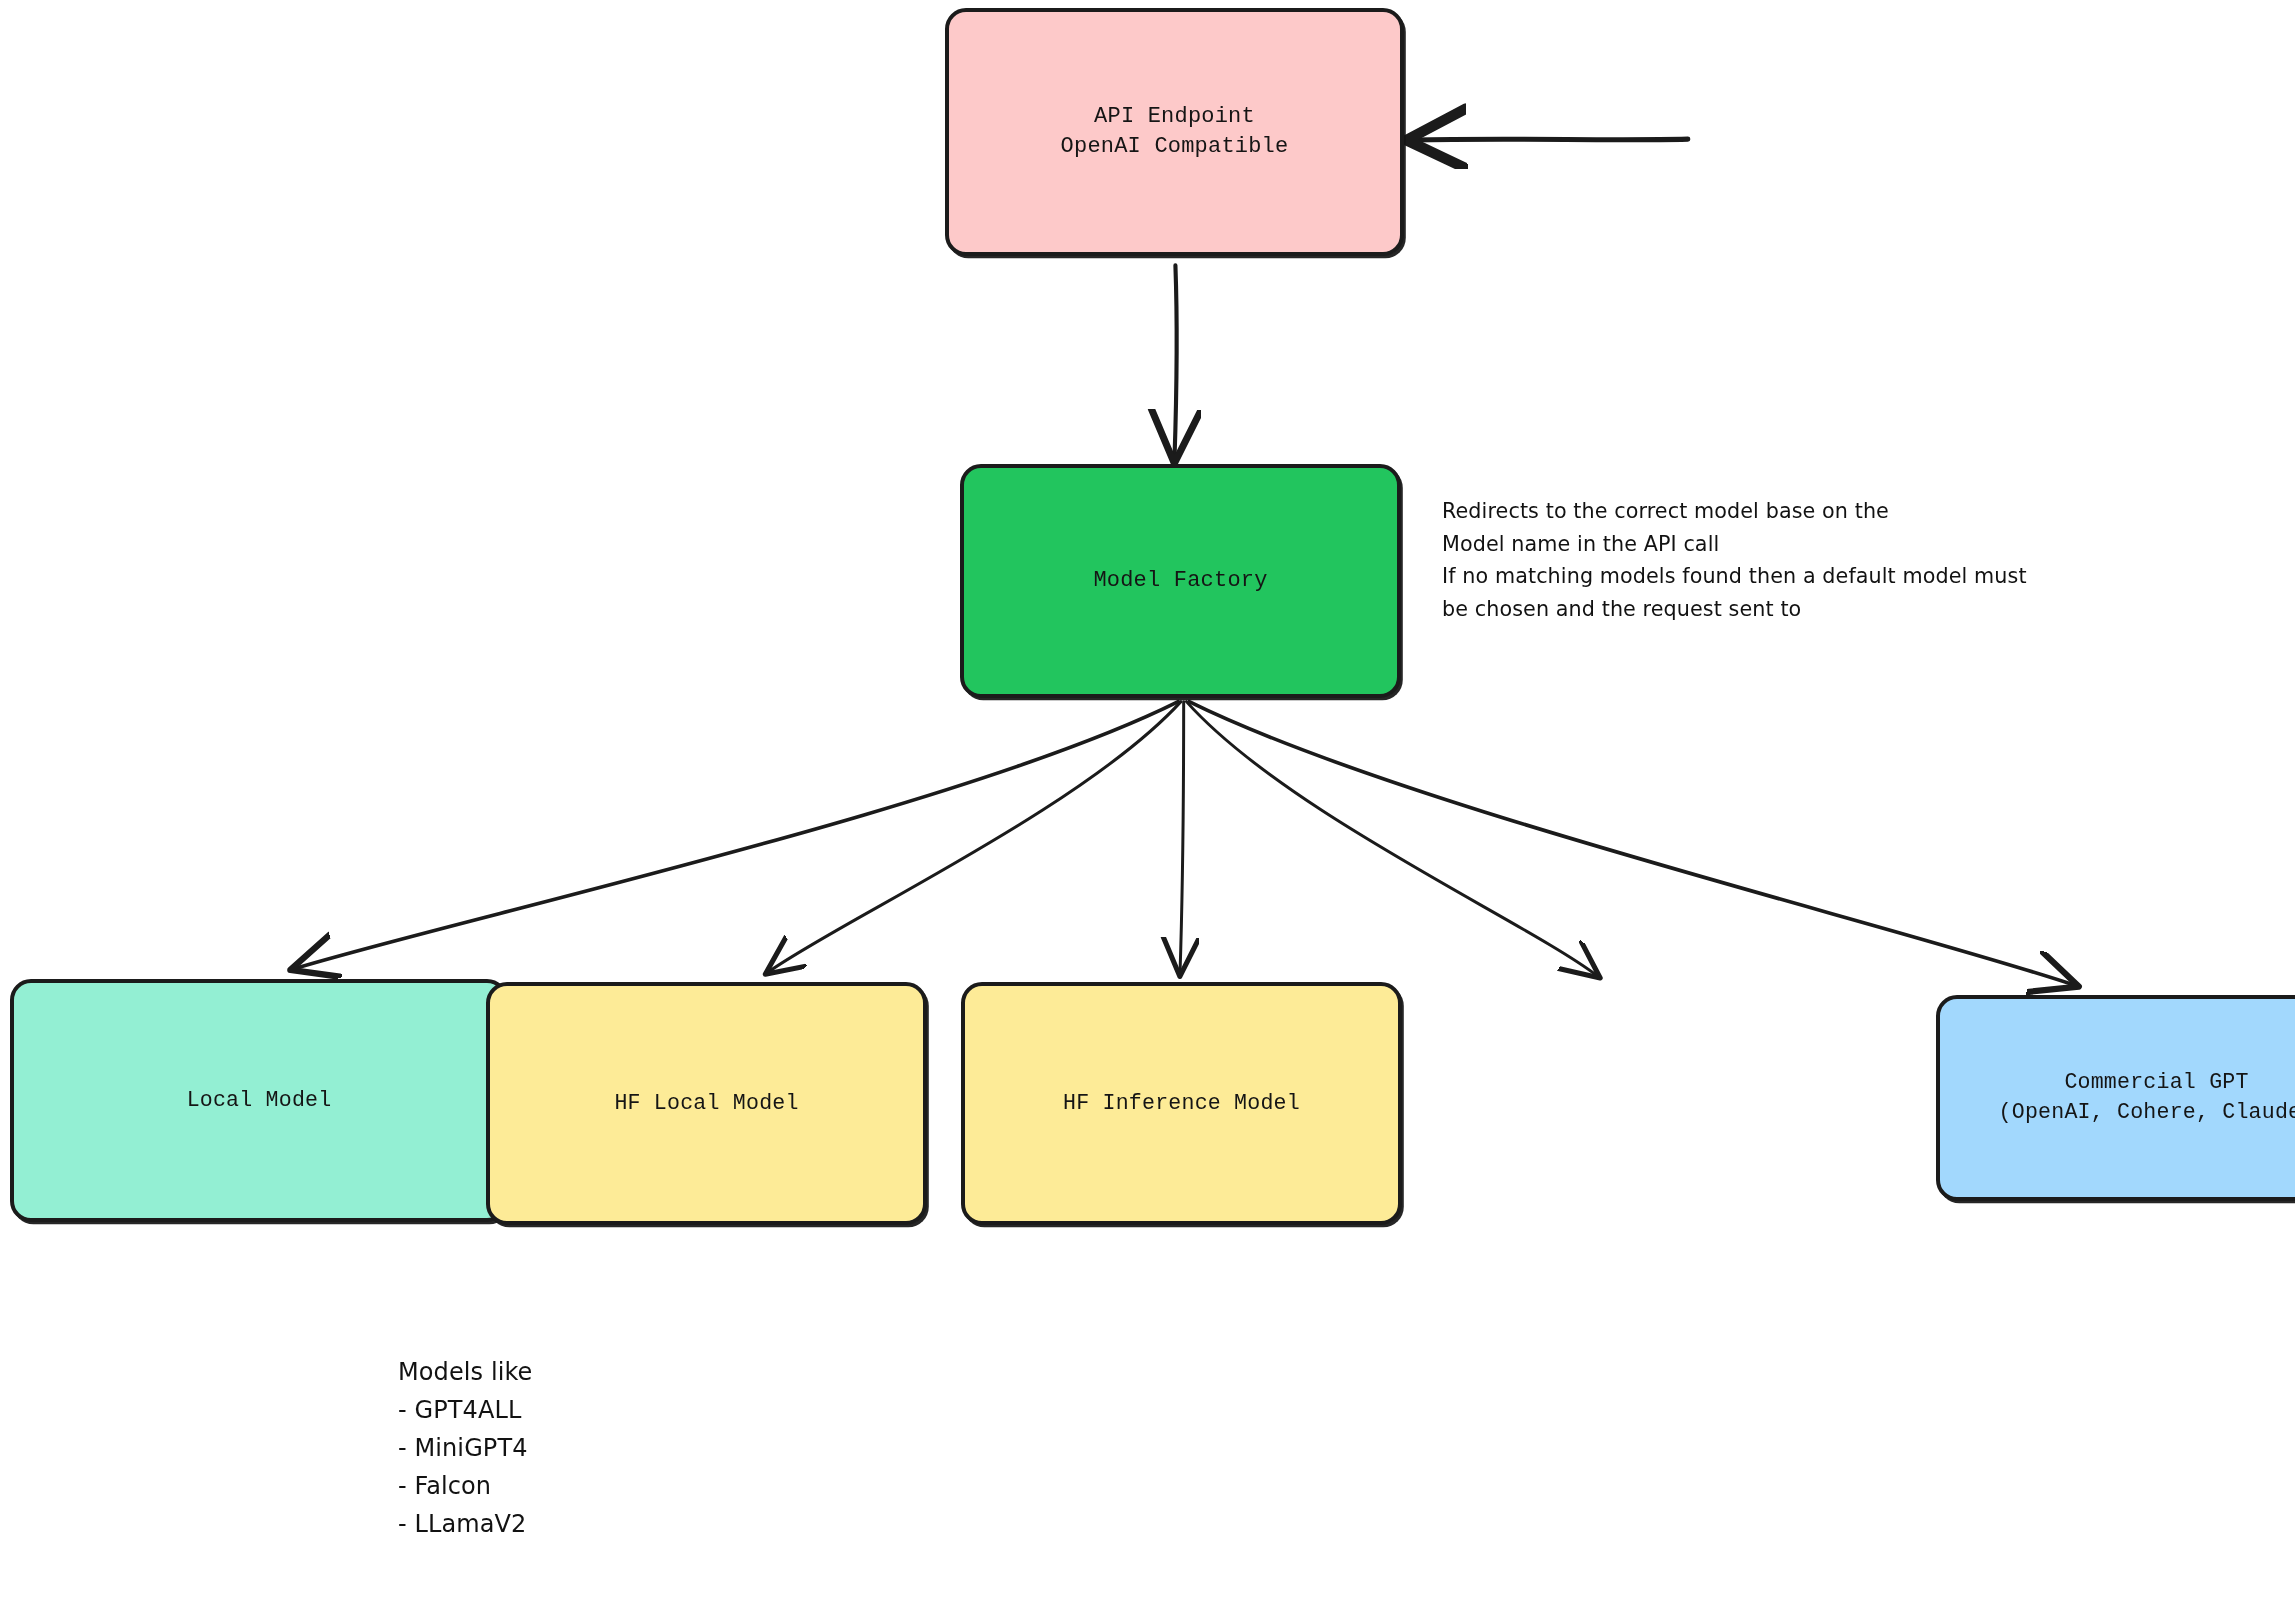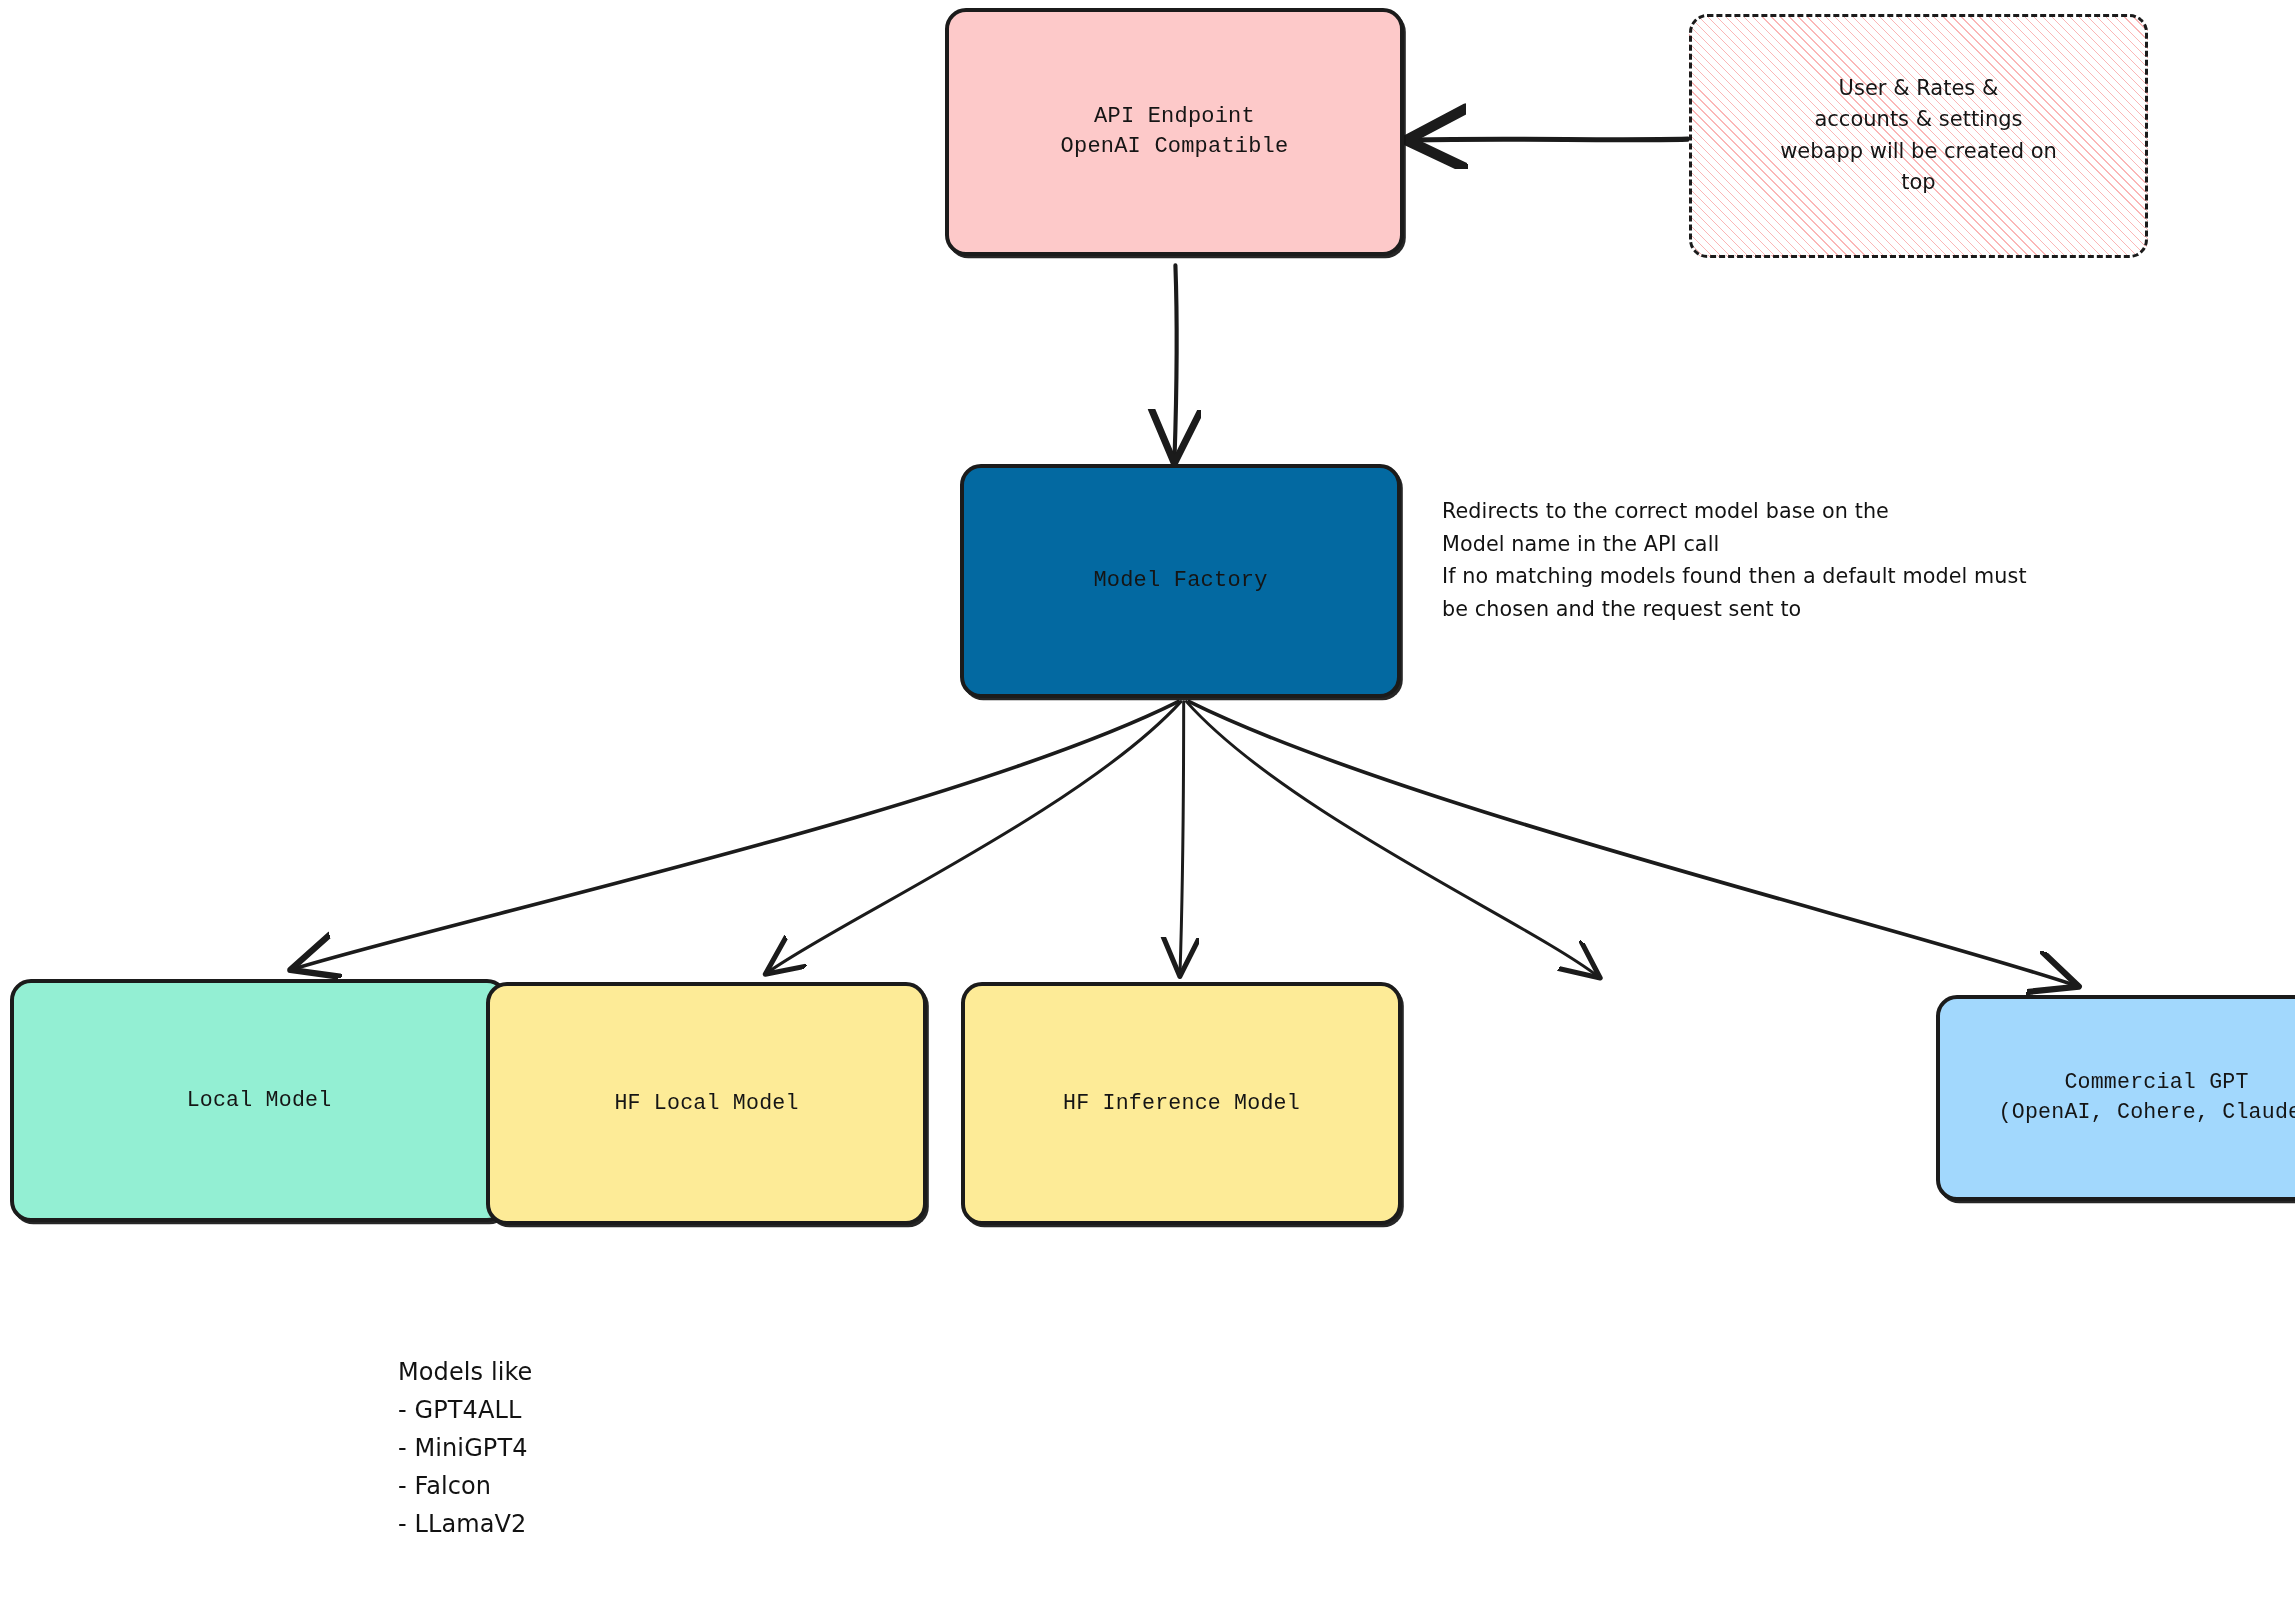--- a/index.html
+++ b/index.html
@@ -76,21 +76,21 @@
   .textblock {
     position: absolute;
     color: #121212;
     font-family: "DejaVu Sans", sans-serif;
     white-space: pre-line;
     line-height: 1.58;
     letter-spacing: 0.1px;
   }
   
   #node-api-endpoint   { left: 945px; top: 8.3px;   width: 459px; height: 248px;  background:#fdc9c9; font-size: 22px; }
-  #node-model-factory  { left: 960px; top: 464px; width: 441px;  height: 234px;  background:#0369a1; font-size: 22px; }
+  #node-model-factory  { left: 960px; top: 464px; width: 441px;  height: 234px;  background:#22c55e; font-size: 22px; }
   #node-local-model    { left: 10px;   top: 979px; width: 498px;  height: 243px;  background:#93efd3; font-size: 21.6px; }
   #node-hf-local-model { left: 486px; top: 982px; width: 441px;  height: 243px;  background:#fdeb97; font-size: 21.6px; }
   #node-hf-inference   { left: 961px; top: 982px; width: 441px;  height: 243px;  background:#fdeb97; font-size: 21.6px; }
   #node-cloud-provider { left: 1460px; top: 986px; width: 441px;  height: 206px;  background:#a2d8fd; font-size: 21.6px; }
   #node-commercial-gpt { left: 1936px; top: 995px; width: 441px;  height: 206px;  background:#a2d8fd; font-size: 21.6px; }
   #note-user-rates     { left: 1689px; top: 13.8px;   width: 459px; height: 244px;  font-size: 21px; }
 
   #text-model-factory-desc { left: 1442px; top: 495px; width: 987px; font-size: 20.7px; }
   #text-models-like        { left: 398px;  top: 1354px; width: 413px;  font-size: 24px; }
 </style>
@@ -132,26 +132,20 @@
     <g>
       <path d="M2590,1528 C3060,1760 4150,2020 4520,2146" fill="none" stroke="#1b1b1b" stroke-width="8" stroke-linecap="round" marker-end="url(#arrowheadThin)"></path>
     </g>
   </svg>
 
   <div class="node" id="node-api-endpoint">
     <span class="label">API Endpoint
 OpenAI Compatible</span>
   </div>
 
-  <div class="note" id="note-user-rates">
-    <span class="label">User &amp; Rates &amp;
-accounts &amp; settings
-webapp will be created on
-top</span>
-  </div>
 
   <div class="node" id="node-model-factory">
     <span class="label">Model Factory</span>
   </div>
 
   <div class="node" id="node-local-model">
     <span class="label">Local Model</span>
   </div>
 
   <div class="node" id="node-hf-local-model">

